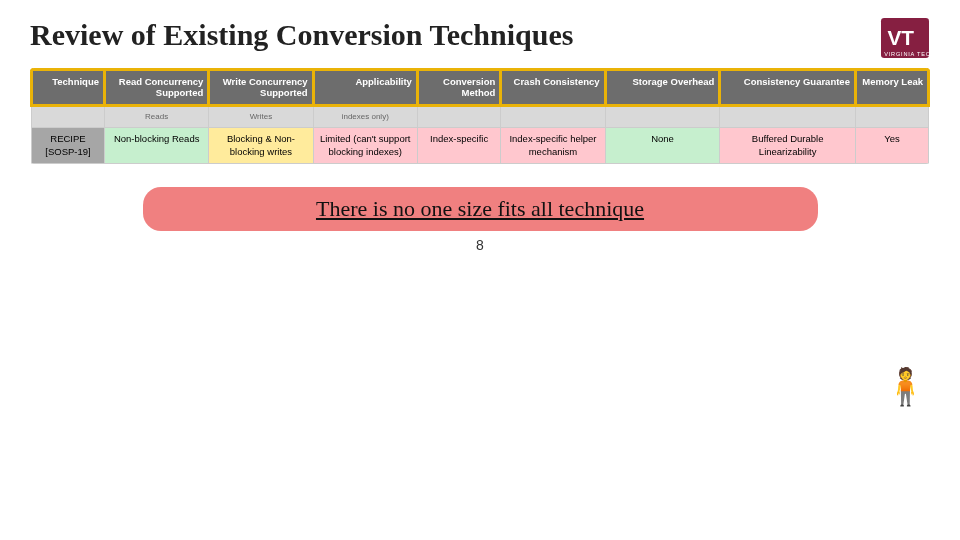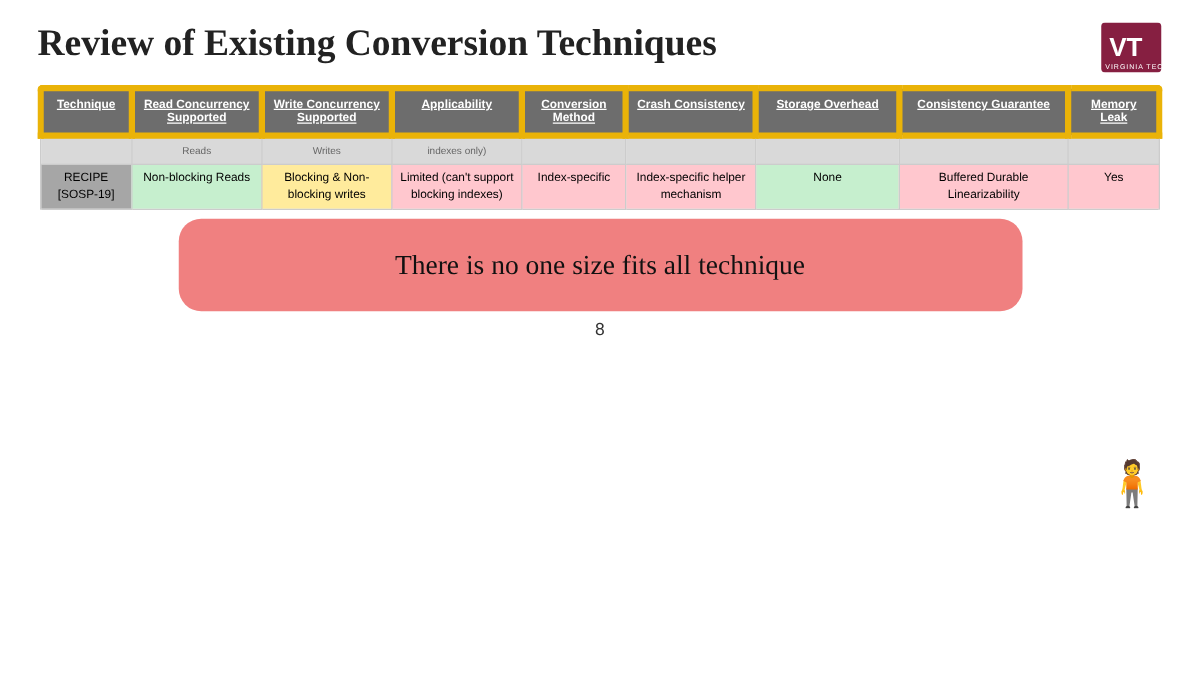--- a/index.html
+++ b/index.html
@@ -55,27 +55,26 @@
       table-layout: fixed;
     }
 
     thead tr {
       background: #6d6d6d;
       color: #fff;
     }
 
     thead th {
       padding: 5px 4px;
-      text-align: center;
+      text-align: right;
       vertical-align: top;
       font-weight: bold;
       font-size: 9.5px;
-      border: 5px solid #eab308;
+      border: 3px solid #eab308;
       line-height: 1.2;
-      text-decoration: underline;
     }
 
     tbody tr {
       background: #fff;
       text-align: center;
     }
 
     tbody td {
       padding: 5px 4px;
       border: 1px solid #ccc;
@@ -111,27 +110,28 @@
       font-size: 19px;
       color: #111;
       line-height: 1.4;
       width: 92%;
     }
 
     
     .bottom-banner {
       background: #f08080;
       border-radius: 18px;
-      padding: 24px 30px;
-      margin: 7px auto 0 auto;
+      padding: 9px 30px;
+      margin: 23px auto 0 auto;
       text-align: center;
       font-family: Georgia, serif;
       font-size: 22px;
       color: #111;
       width: 75%;
+      text-decoration: underline;
     }
 
     .page-number {
       text-align: center;
       font-size: 14px;
       color: #333;
       margin-top: 6px;
     }
 
     .sitting-figure {

